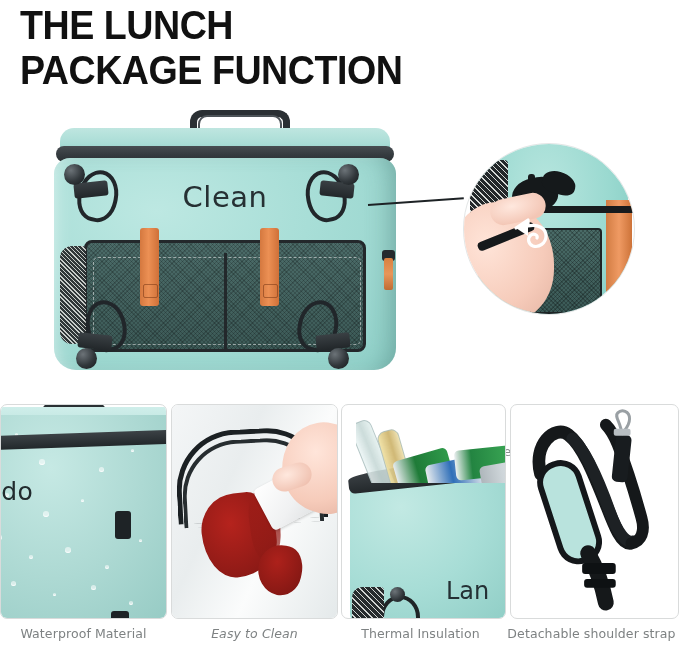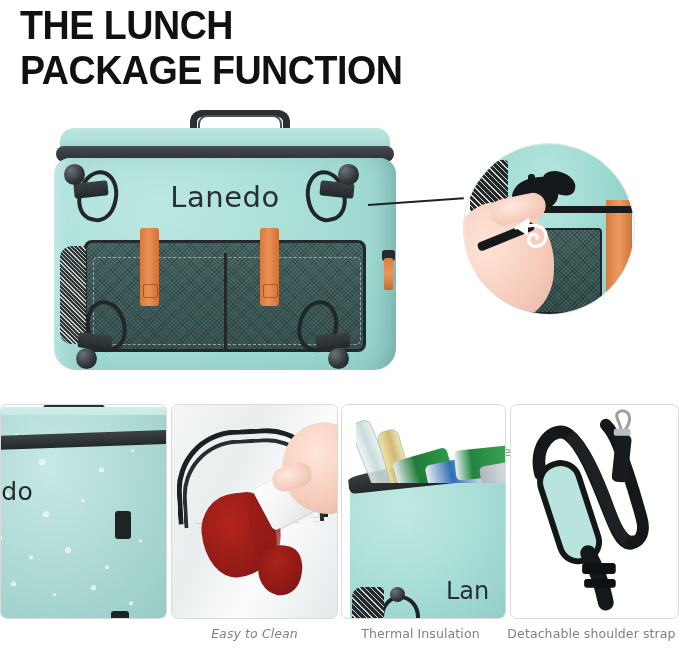--- a/index.html
+++ b/index.html
@@ -714,21 +714,21 @@
 
 <div class="hero">
 
   <div class="bag-wrap">
     <div class="bag-handle"></div>
     <div class="bag-handle-inner"></div>
     <div class="bag-lid"></div>
     <div class="bag-rim"></div>
 
     <div class="bag-body">
-      <div class="bag-logo">Lanedo</div>
+      <div class="bag-logo">Clean</div>
 
       <div class="mesh-panel">
         <div class="mesh-inner-line"></div>
         <div class="mesh-divider"></div>
       </div>
       <div class="strap strap-left"></div>
       <div class="strap strap-right"></div>
 
       <div class="side-mesh"></div>
 
@@ -859,16 +859,17 @@
       <rect x="74" y="176" width="32" height="9" rx="3" fill="#0e1113"></rect>
 
       <rect x="104" y="30" width="16" height="48" rx="5" fill="#181c1f" transform="rotate(6 112 54)"></rect>
       <path d="M112 30 C112 18 104 12 108 8 C112 4 120 6 120 14 C120 22 114 26 112 30 Z" fill="none" stroke="#9aa0a4" stroke-width="3"></path>
       <rect x="104" y="24" width="17" height="7" rx="2" fill="#b8bec2"></rect>
     </svg>
   </div>
 </div>
 
 <div class="caps">
+  <div class="cap c1">Waterproof Material</div>
   <div class="cap c2">Easy to Clean</div>
   <div class="cap c4">Detachable shoulder strap</div>
   <div class="cap c3">Thermal Insulation</div>
 </div>
 
 </body></html>

